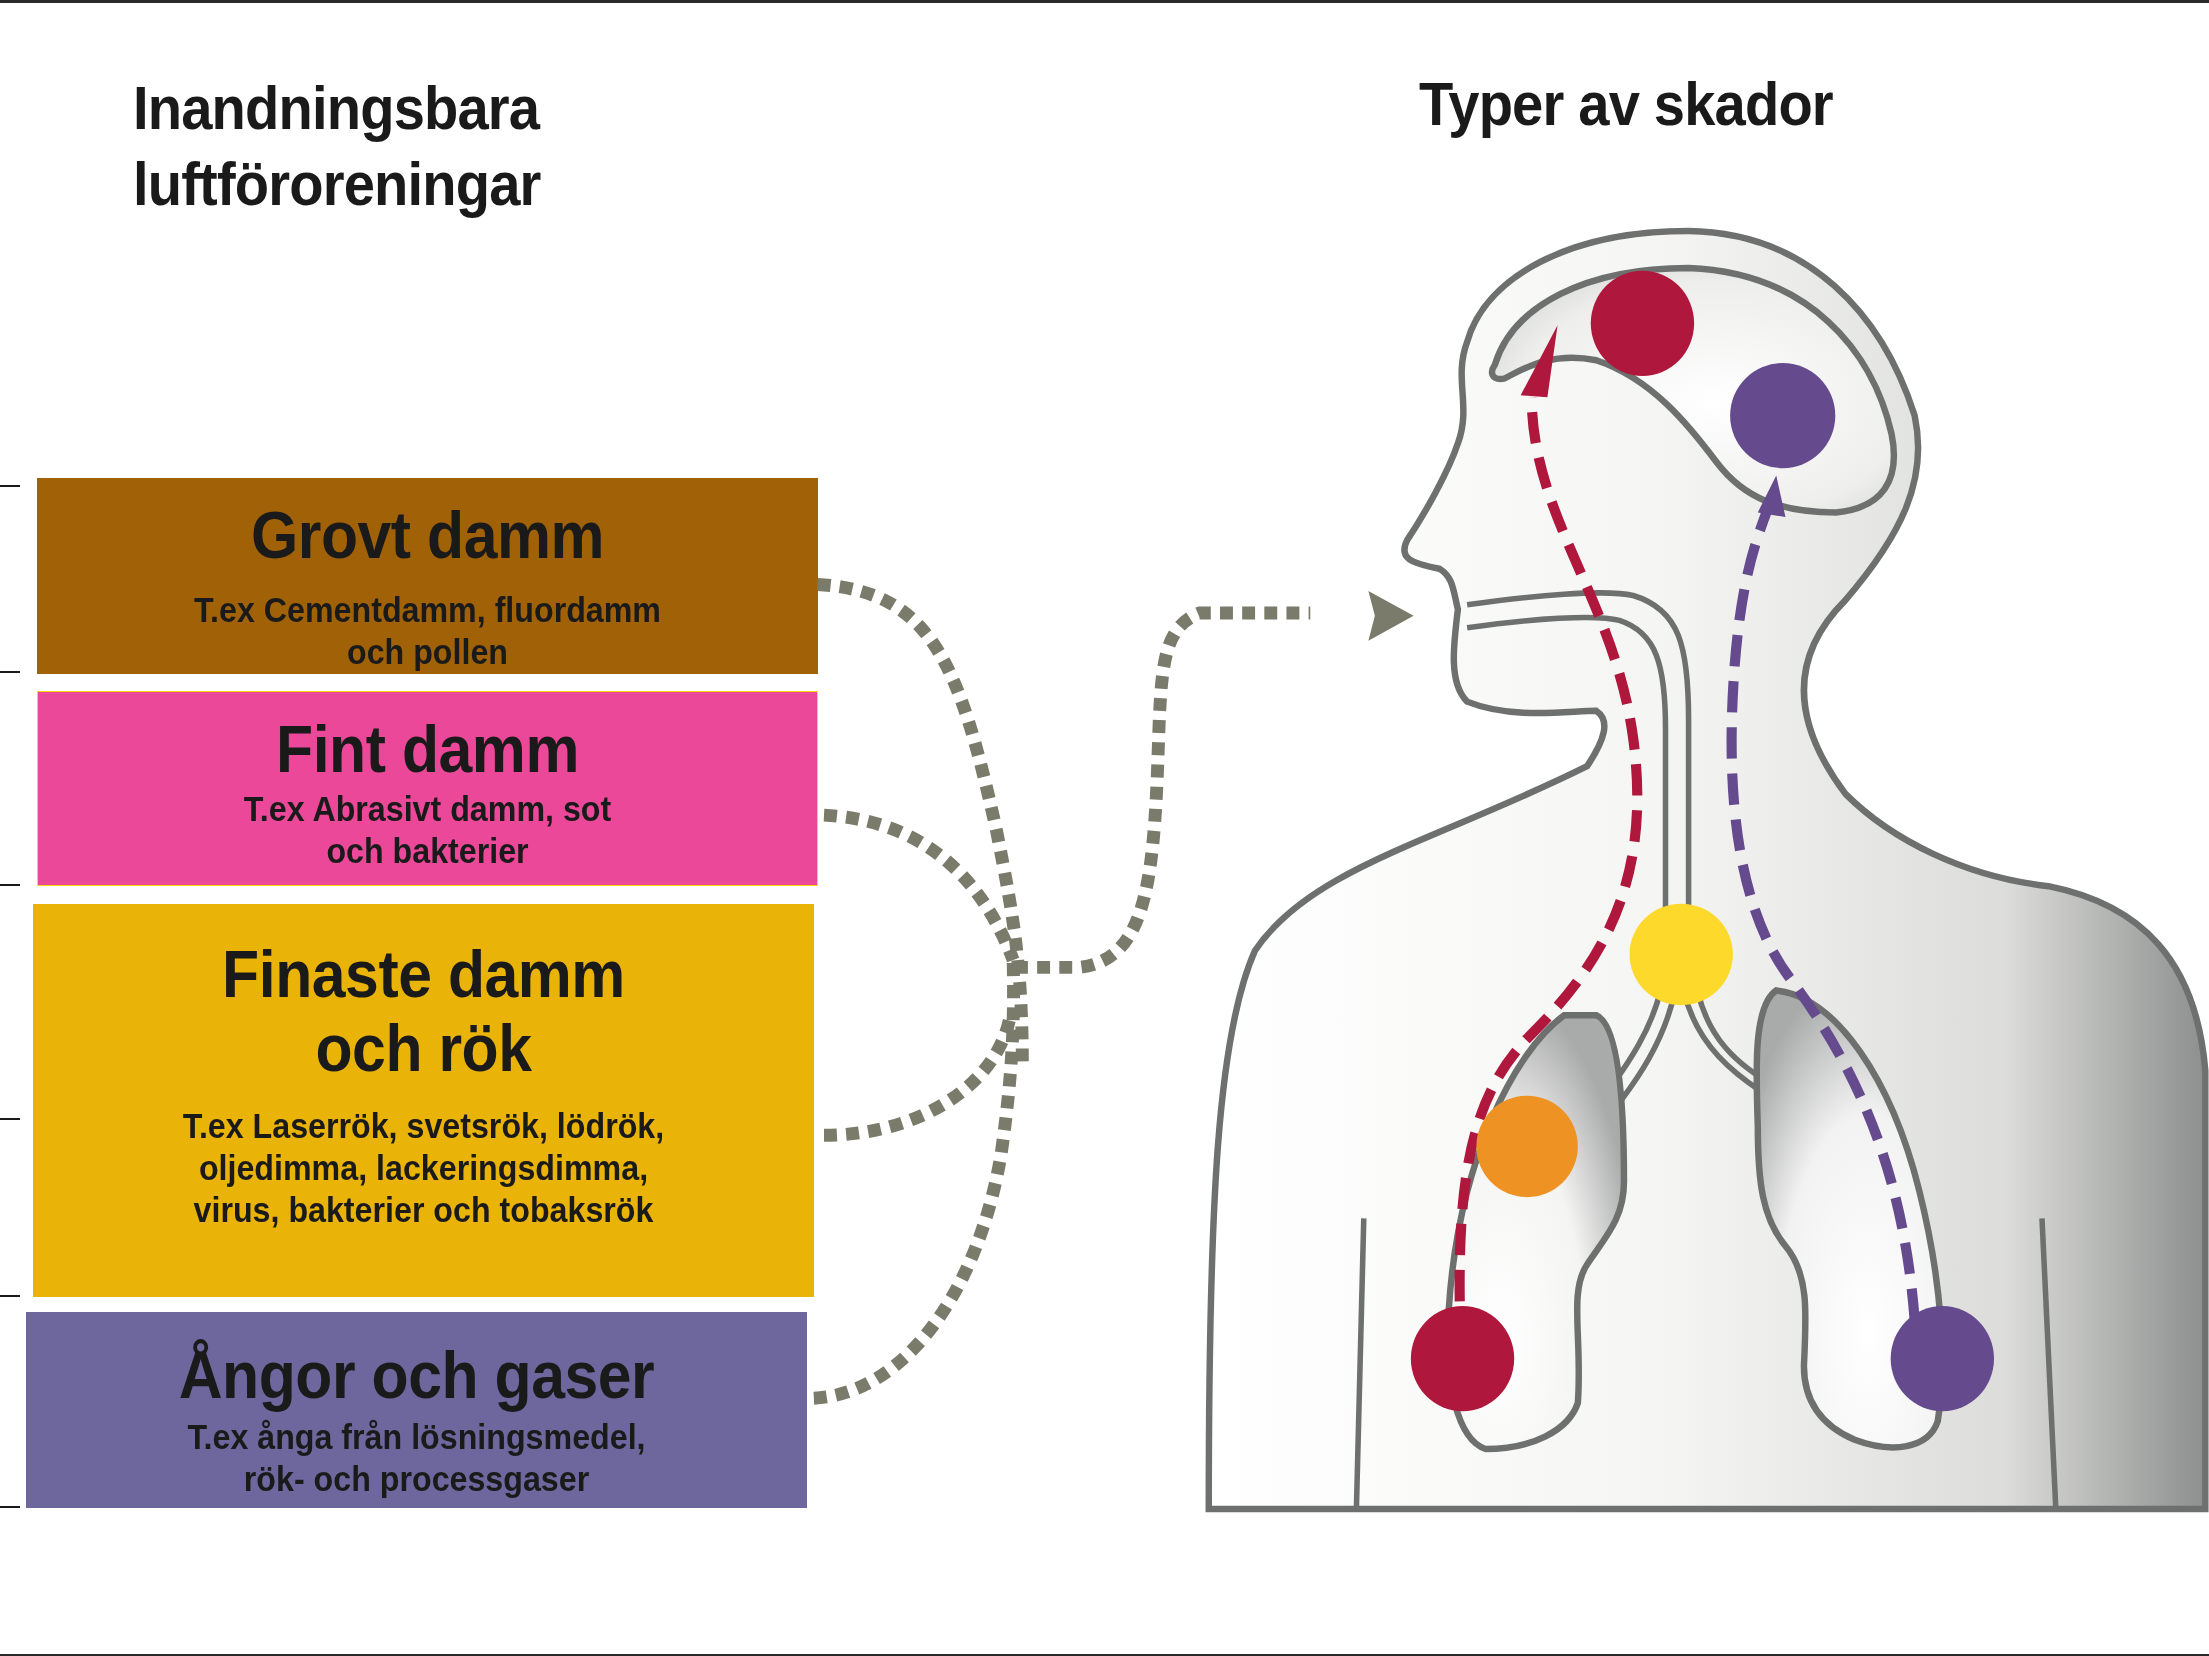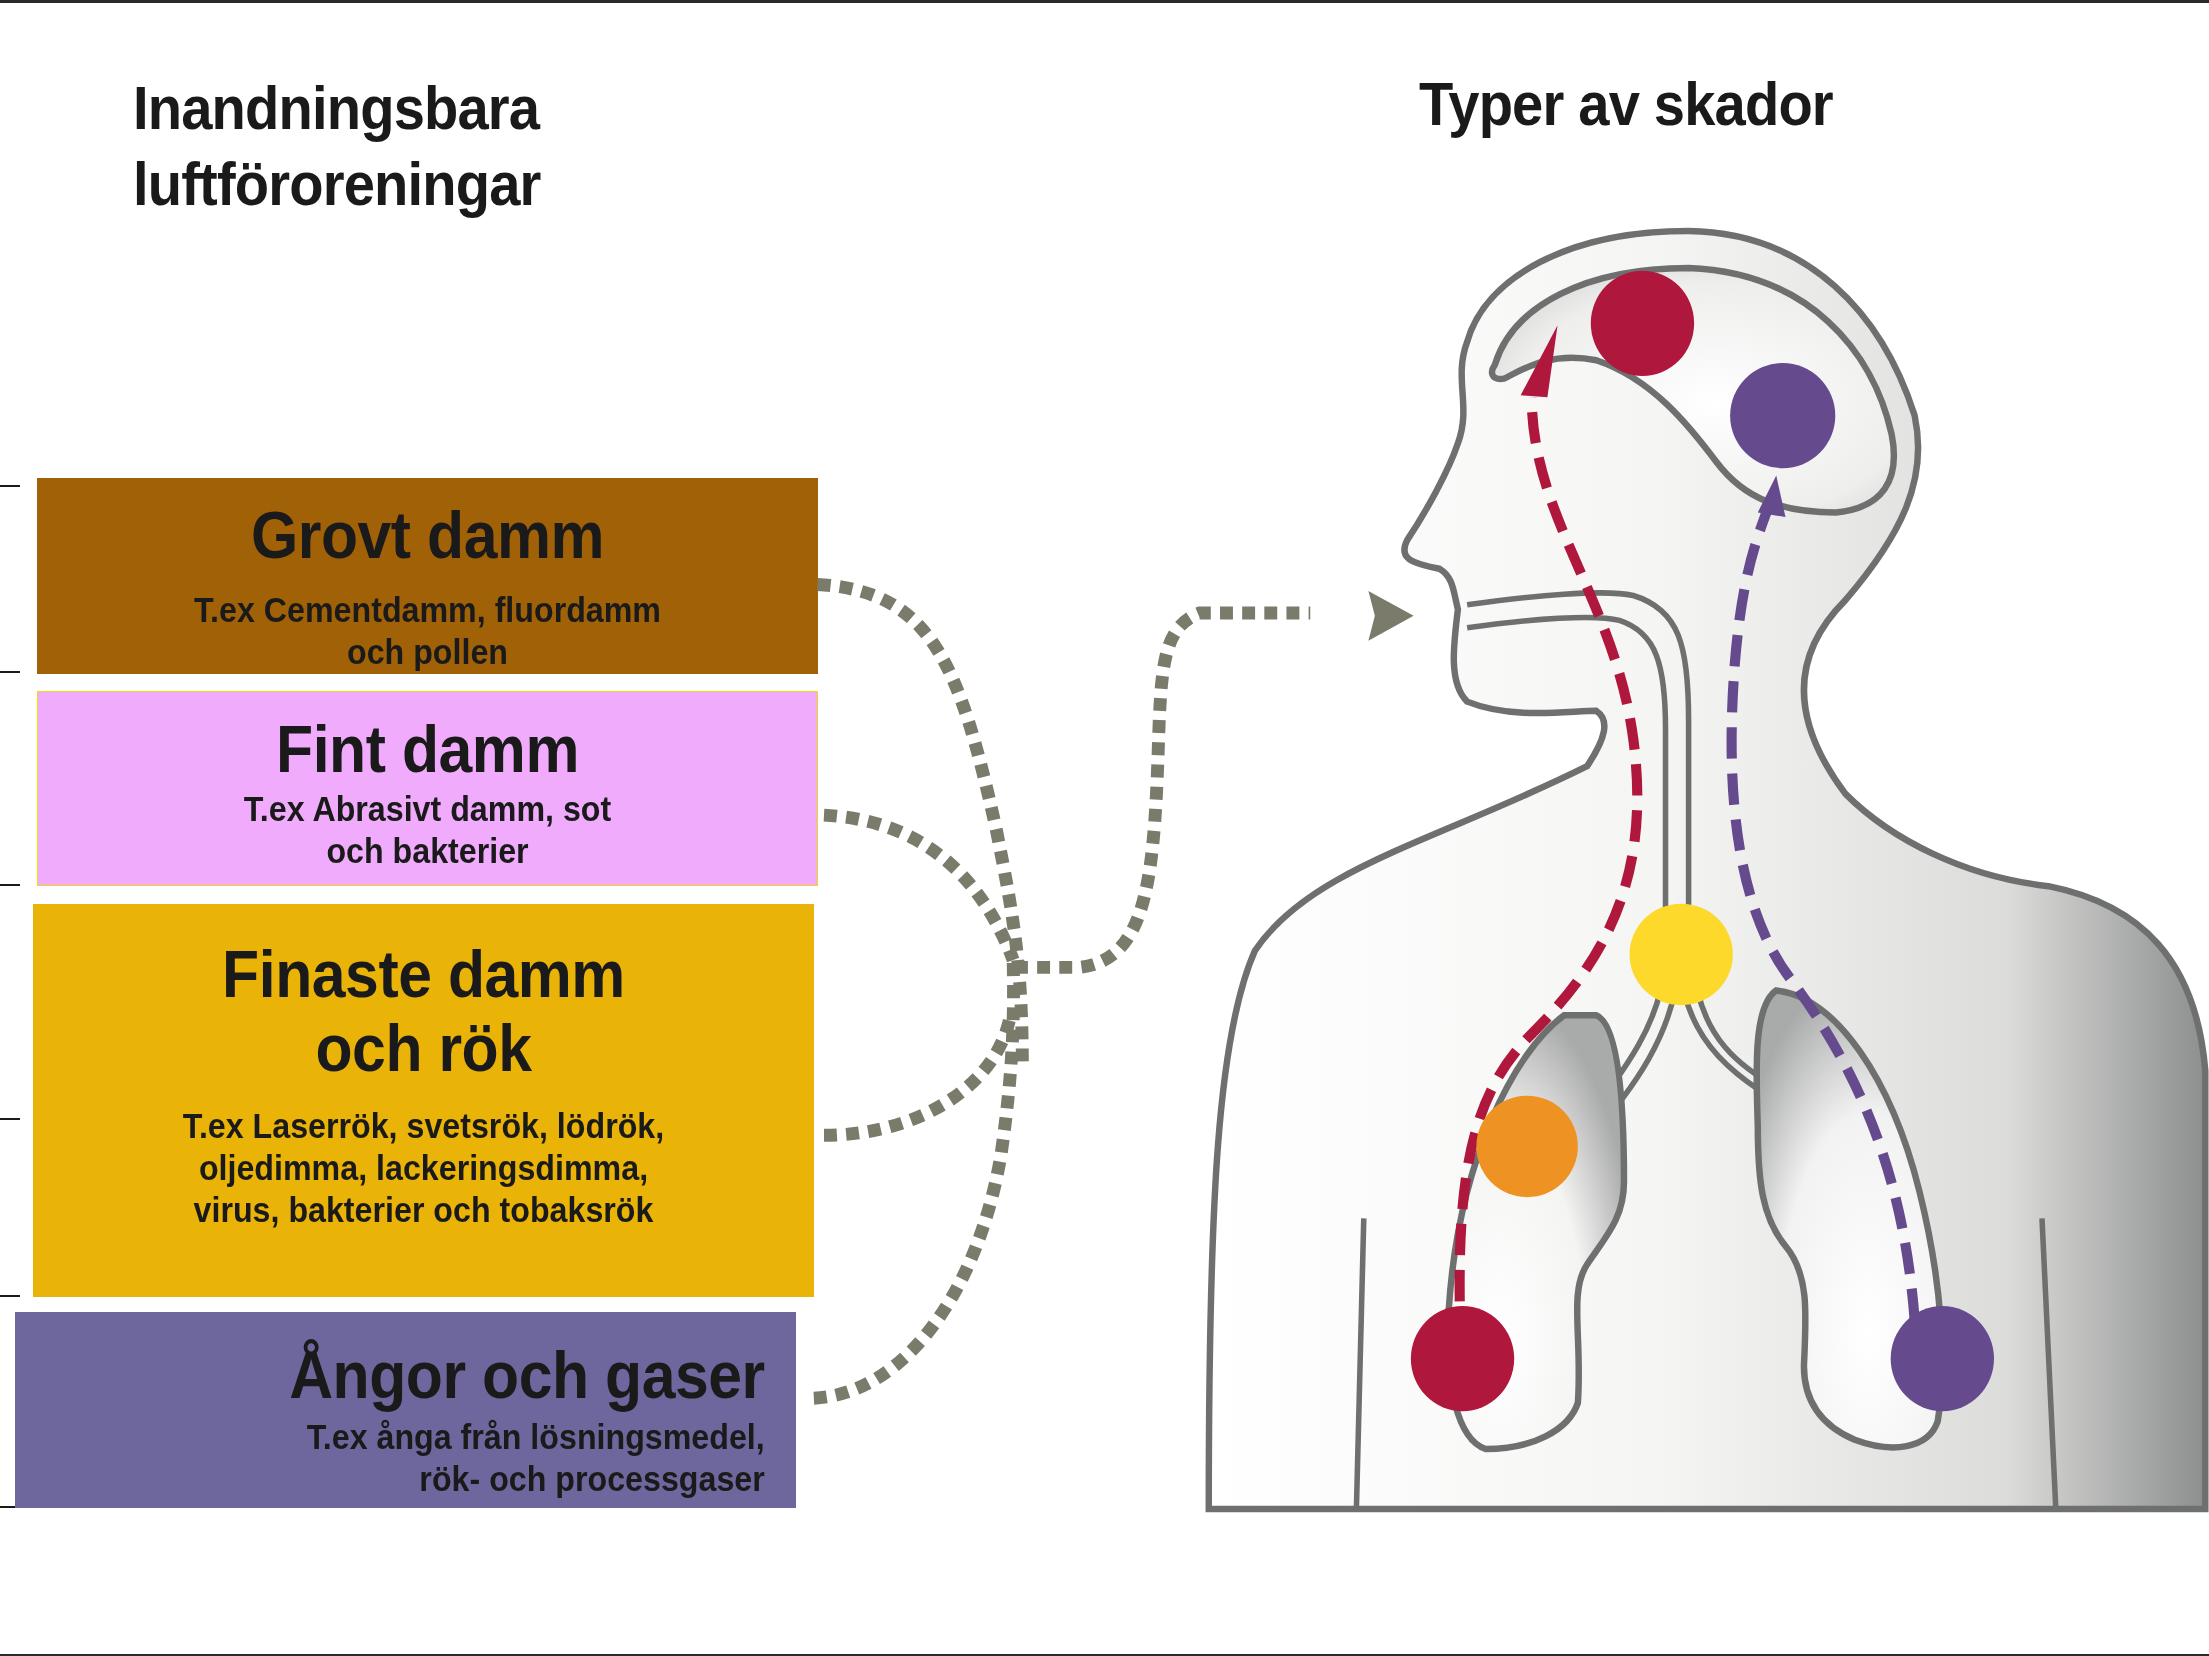--- a/index.html
+++ b/index.html
@@ -26,21 +26,21 @@
     #box-0 .desc { margin-top: 16.6px; }
 
     #box-1 { left: 37px; top: 691px; width: 781px; height: 195px; border: 1.8px solid #f5d90a; }
     #box-1 .title { margin-top: 20px; }
     #box-1 .desc { margin-top: 1.8px; }
 
     #box-2 { left: 33px; top: 904px; width: 781px; height: 393px; }
     #box-2 .title { margin-top: 33px; }
     #box-2 .desc { margin-top: 20px; }
 
-    #box-3 { left: 15px; top: 1312px; width: 781px; height: 196px; text-align: right; }
+    #box-3 { left: 26px; top: 1312px; width: 781px; height: 196px; }
     #box-3 .title { margin-top: 26px; }
     #box-3 .desc { margin-top: 3.7px; }
 
     svg.diagram { position: absolute; left: 0; top: 0; }
   </style>
 </head>
 <body>
 
 <div class="frame-top"></div>
 <div class="frame-bottom"></div>
@@ -59,21 +59,21 @@
 <div class="heading heading-right">Typer av skador</div>
 
 <div class="box" id="box-0" style="background:#a16207">
   <span class="title">Grovt damm</span>
   <span class="desc">
     <span class="desc-line">T.ex Cementdamm, fluordamm</span>
     <span class="desc-line">och pollen</span>
   </span>
 </div>
 
-<div class="box" id="box-1" style="background:#f0abfc">
+<div class="box" id="box-1" style="background:#ec4899">
   <span class="title">Fint damm</span>
   <span class="desc">
     <span class="desc-line">T.ex Abrasivt damm, sot</span>
     <span class="desc-line">och bakterier</span>
   </span>
 </div>
 
 <div class="box" id="box-2" style="background:#eab308">
   <span class="title">
     <span class="desc-line">Finaste damm</span>

